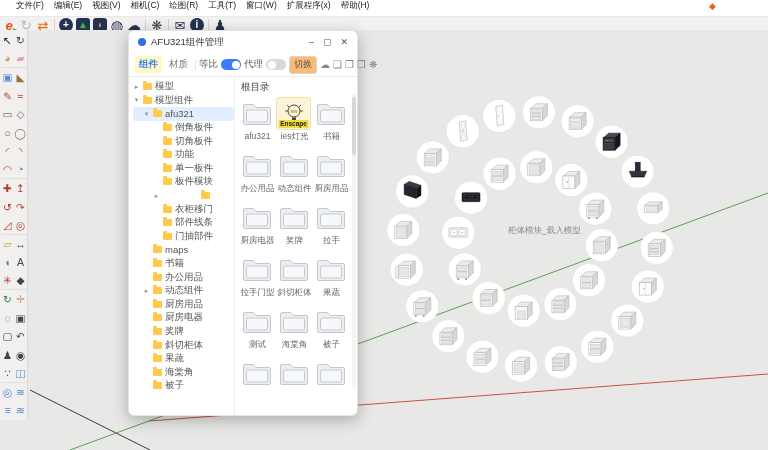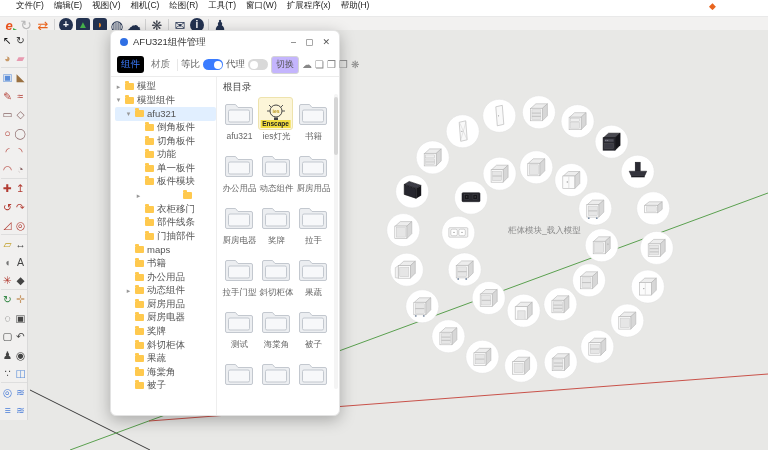--- a/index.html
+++ b/index.html
@@ -12,35 +12,35 @@
 .tbico{width:16px;height:15px;display:flex;align-items:center;justify-content:center;line-height:1;cursor:pointer}
 .tbico.shape{width:14px;height:14px;margin:0 1px;border-radius:3px;font-size:10px;font-weight:bold}
 .tbico.circle{border-radius:50%}
 .tbsep{width:1px;height:13px;background:#d2d2d2;margin:0 2px}
 .ens{font-weight:bold;font-size:13px;color:#e8541e;font-style:italic;position:relative;width:16px;text-align:center;cursor:pointer}
 .ens .play{position:absolute;right:0px;bottom:-1px;color:#3fae49;font-size:8px;font-style:normal}
 .tools{position:absolute;left:0;top:30px;width:28px;height:390px;background:#f1f0ef;border-right:1px solid #d9d9d9;display:grid;grid-template-columns:13px 13px;grid-auto-rows:18.5px;padding:1px 0 0 1px;z-index:5}
 .tool{display:flex;align-items:center;justify-content:center;font-size:10.5px;cursor:pointer}
 .tool.gsep{border-bottom:1px solid #dedede}
 .viewport{position:absolute;left:0;top:30px;width:768px;height:420px;background:#e8e8e6}
-.panel{position:absolute;left:110px;top:30px;width:230px;height:386px;background:#fff;border-radius:6px;border:1px solid #e3e3e3;box-shadow:0 4px 16px rgba(0,0,0,.28);z-index:10;display:flex;flex-direction:column}
+.panel{position:absolute;left:128px;top:30px;width:230px;height:386px;background:#fff;border-radius:6px;border:1px solid #e3e3e3;box-shadow:0 4px 16px rgba(0,0,0,.28);z-index:10;display:flex;flex-direction:column}
 .ptitle-row{height:22px;display:flex;align-items:center;padding:0 9px;gap:5px;flex:none}
 .pdot{width:8px;height:8px;border-radius:50%;background:#2f6fe4;flex:none}
 .ptitle{font-size:9.5px;color:#333;flex:1;white-space:nowrap}
 .winbtn{font-size:9px;color:#555;margin-left:9px;cursor:pointer}
 .ptoolbar{height:24px;display:flex;align-items:center;padding:0 6px;gap:3px;border-bottom:1px solid #ececec;font-size:9.5px;flex:none;white-space:nowrap}
 .tab{padding:2px 4px;border-radius:3px;cursor:pointer;color:#777}
-.tab.active{color:#3b7cff;background:#000000;font-weight:normal}
+.tab.active{color:#3b7cff;background:#fef9c3;font-weight:bold}
 .vline{width:1px;height:12px;background:#e7e7e7;flex:none}
 .tglabel{color:#555}
 .toggle{width:20px;height:11px;border-radius:6px;position:relative;cursor:pointer;flex:none}
 .toggle .knob{position:absolute;top:1.5px;width:8px;height:8px;border-radius:50%;background:#fff}
 .toggle.on{background:#3b7cff}.toggle.on .knob{right:1.5px}
 .toggle.off{background:#d9d9d9}.toggle.off .knob{left:1.5px}
-.switchbtn{border:1px solid #d5d5d5;border-radius:3px;padding:1.5px 4px;font-size:9px;color:#555;background:#c4b5fd;cursor:pointer;flex:none}
+.switchbtn{border:1px solid #d5d5d5;border-radius:3px;padding:1.5px 4px;font-size:9px;color:#555;background:#fdba74;cursor:pointer;flex:none}
 .hico{font-size:10px;color:#888;cursor:pointer;flex:none}
 .pbody{flex:1;display:flex;min-height:0}
 .tree{width:106px;border-right:1px solid #eee;padding:3px 0 0 4px;overflow:hidden}
 .trow{height:13.6px;display:flex;align-items:center;gap:3px;font-size:9.5px;color:#555;white-space:nowrap;cursor:pointer;border-radius:2px}
 .trow.sel{background:#e1efff}
 .tarr{width:7px;font-size:7px;color:#999;text-align:center;flex:none}
 .tfold{width:9px;height:7px;background:#ffc94e;border-radius:1px;position:relative;flex:none}
 .tfold:before{content:"";position:absolute;top:-2px;left:0;width:4px;height:2px;background:#ffc94e;border-radius:1px 1px 0 0}
 .gridwrap{flex:1;position:relative;padding:3px 5px 0 4px;overflow:hidden}
 .ghead{font-size:9.5px;color:#444;margin:1px 0 3px 2px}

